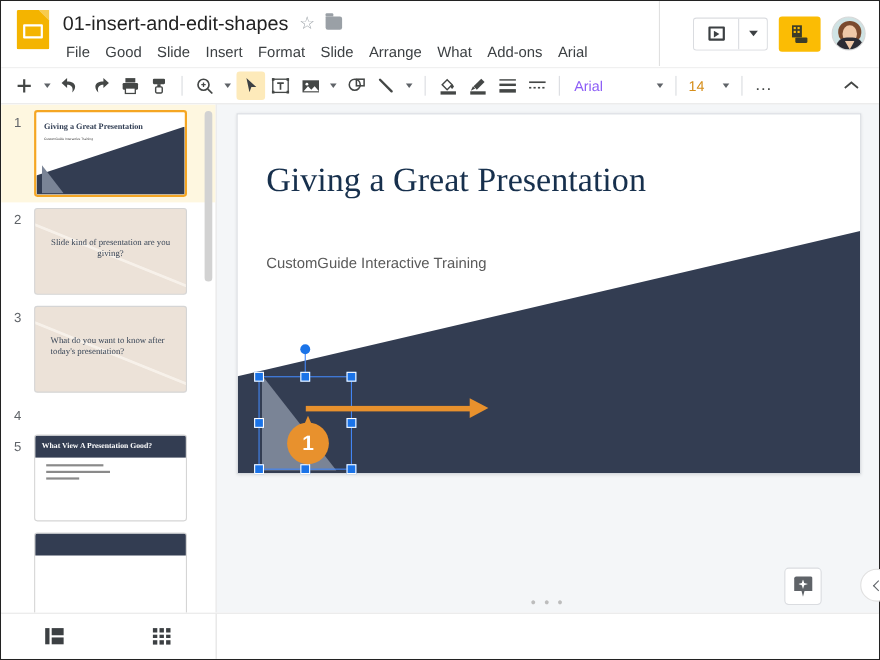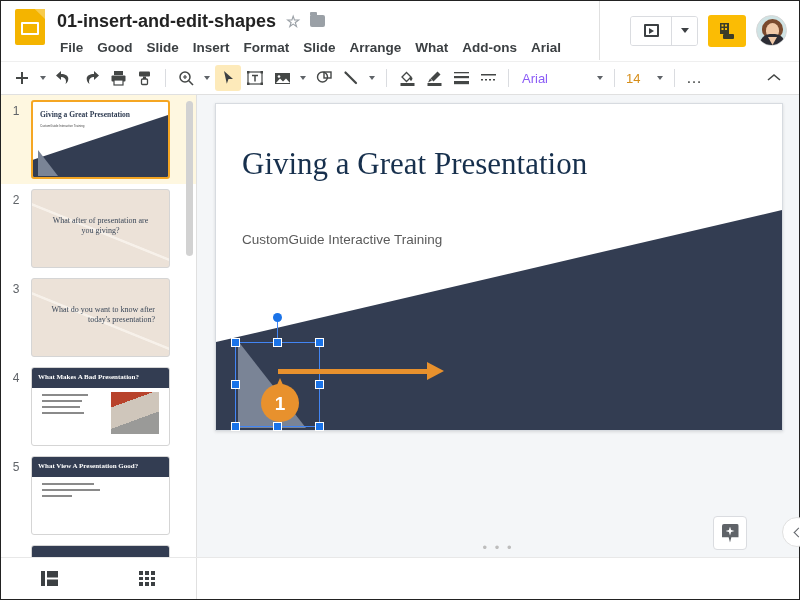--- a/index.html
+++ b/index.html
@@ -17,21 +17,21 @@
   
   .header { height: 60px; display: flex; align-items: flex-start; background: #fff; flex: none; position: relative; }
   .app-icon { width: 30px; height: 36px; margin: 8px 0 0 14px; flex: none; position: relative; }
   .app-icon .page {
     width: 30px; height: 36px; background: #f4b400; border-radius: 2px;
     clip-path: polygon(0 0, 68% 0, 100% 26%, 100% 100%, 0 100%);
   }
   .app-icon .fold { position: absolute; top: 0; right: 0; width: 10px; height: 10px; background: #f7cb4d; clip-path: polygon(0 0, 100% 100%, 100% 0); }
   .app-icon .inner { position: absolute; left: 6px; top: 13px; width: 18px; height: 13px; border: 2px solid #fff; border-radius: 1px; }
 
-  .title-block { margin-left: 12px; padding-top: 6px; flex: 1; min-width: 0; font-weight: bold; }
+  .title-block { margin-left: 12px; padding-top: 6px; flex: 1; min-width: 0; }
   .doc-title-row { display: flex; align-items: center; gap: 10px; height: 28px; }
   .doc-title { font-size: 18px; color: #222; white-space: nowrap; }
   .star-icon { font-size: 16px; color: #9aa0a6; cursor: pointer; }
   .folder-icon { width: 15px; height: 12px; background: #9aa0a6; border-radius: 1px 2px 2px 2px; position: relative; }
   .folder-icon:before { content: ""; position: absolute; top: -3px; left: 0; width: 7px; height: 3px; background: #9aa0a6; border-radius: 1px 1px 0 0; }
 
   .menubar { display: flex; gap: 0; height: 24px; align-items: center; margin-left: -4px; }
   .menu-item { font-size: 13.5px; color: #3c4043; padding: 3px 7px; border-radius: 3px; cursor: pointer; white-space: nowrap; }
 
   .header-right {
@@ -370,45 +370,34 @@
             <div class="t-tri" style="left:5px;bottom:1px;width:20px;height:26px;clip-path:polygon(0 0,100% 100%,0 100%);"></div>
             <div class="t-title" style="left:7px;top:8px;font-size:7.5px;">Giving a Great Presentation</div>
             <div style="position:absolute;left:7px;top:22px;font-size:3px;color:#4a4a4a;">CustomGuide Interactive Training</div>
           </div>
         </div>
 
         <div class="slide-row">
           <div class="slide-num">2</div>
           <div class="thumb" style="background:#ece2d8;">
             <div style="position:absolute;left:0;top:0;width:100%;height:100%;background:linear-gradient(22deg,transparent 46%,#f7f1ea 46.6%,#f7f1ea 48%,transparent 48.6%);"></div>
-            <div style="position:absolute;left:14px;right:14px;top:26px;text-align:center;font-family:'Liberation Serif',serif;font-size:8px;color:#3a4758;line-height:1.25;">What after of presentation are you giving?</div>
+            <div style="position:absolute;left:14px;right:14px;top:26px;text-align:center;font-family:'Liberation Serif',serif;font-size:8px;color:#3a4758;line-height:1.25;">Slide kind of presentation are you giving?</div>
           </div>
         </div>
 
         <div class="slide-row">
           <div class="slide-num">3</div>
           <div class="thumb" style="background:#ece2d8;">
             <div style="position:absolute;left:0;top:0;width:100%;height:100%;background:linear-gradient(22deg,transparent 46%,#f7f1ea 46.6%,#f7f1ea 48%,transparent 48.6%);"></div>
-            <div style="position:absolute;left:14px;right:14px;top:26px;text-align:right;font-family:'Liberation Serif',serif;font-size:8px;color:#3a4758;line-height:1.25;">What do you want to know after today's presentation?</div>
+            <div style="position:absolute;left:14px;right:14px;top:26px;text-align:left;font-family:'Liberation Serif',serif;font-size:8px;color:#3a4758;line-height:1.25;">What do you want to know after today's presentation?</div>
           </div>
         </div>
 
         <div class="slide-row">
           <div class="slide-num">4</div>
-          <div class="thumb">
-            <div style="position:absolute;left:0;top:0;width:100%;height:20px;background:#333d52;"></div>
-            <div class="t-title" style="left:6px;top:5px;font-size:7px;color:#fff;">What Makes A Bad Presentation?</div>
-            <div style="position:absolute;left:10px;top:26px;width:52px;">
-              <div style="height:2px;background:#8a8a8a;margin-bottom:4px;width:46px;"></div>
-              <div style="height:2px;background:#8a8a8a;margin-bottom:4px;width:40px;"></div>
-              <div style="height:2px;background:#8a8a8a;margin-bottom:4px;width:38px;"></div>
-              <div style="height:2px;background:#8a8a8a;width:42px;"></div>
-            </div>
-            <div style="position:absolute;right:10px;top:24px;width:48px;height:42px;background:linear-gradient(160deg,#b8432c 0 26%,#cfc6bb 26% 62%,#9a9a98 62% 100%);"></div>
-          </div>
         </div>
 
         <div class="slide-row">
           <div class="slide-num">5</div>
           <div class="thumb">
             <div style="position:absolute;left:0;top:0;width:100%;height:20px;background:#333d52;"></div>
             <div class="t-title" style="left:6px;top:5px;font-size:7px;color:#fff;">What View A Presentation Good?</div>
             <div style="position:absolute;left:10px;top:26px;width:62px;">
               <div style="height:2px;background:#8a8a8a;margin-bottom:4px;width:52px;"></div>
               <div style="height:2px;background:#8a8a8a;margin-bottom:4px;width:58px;"></div>

